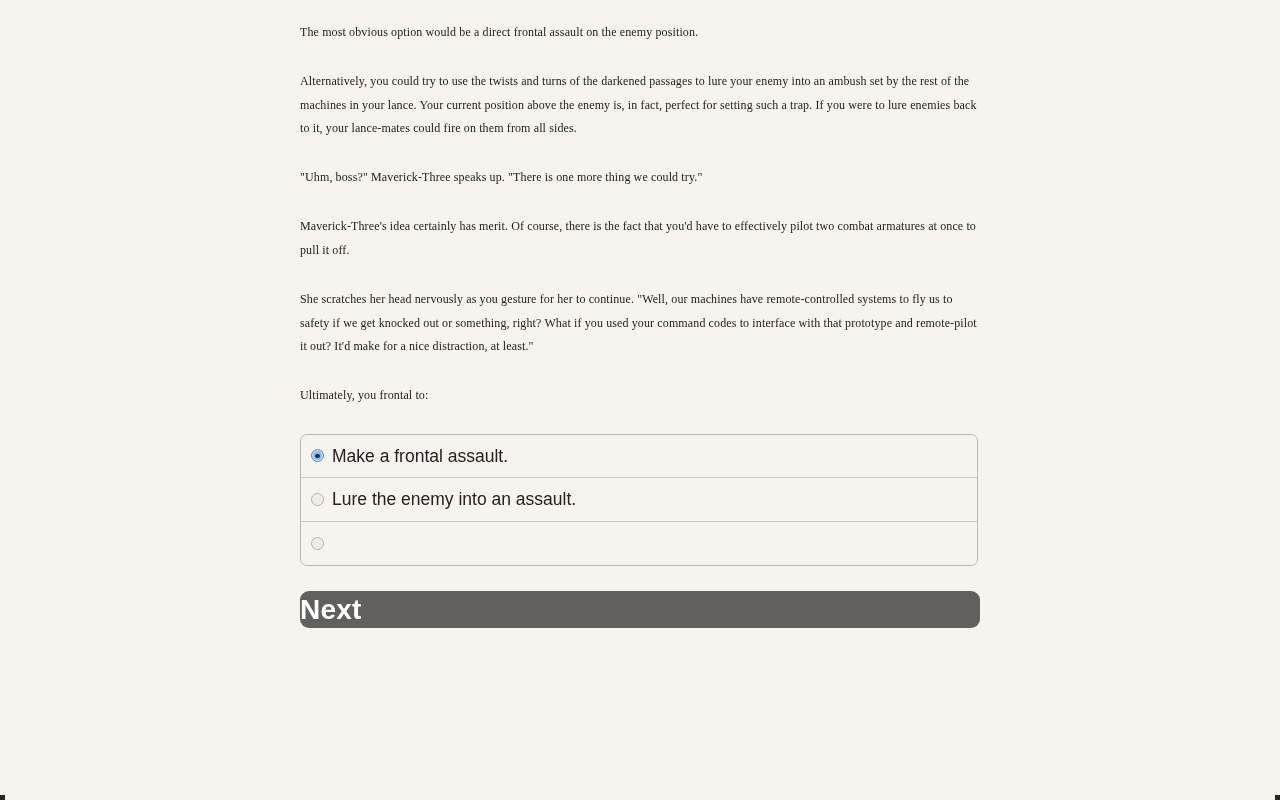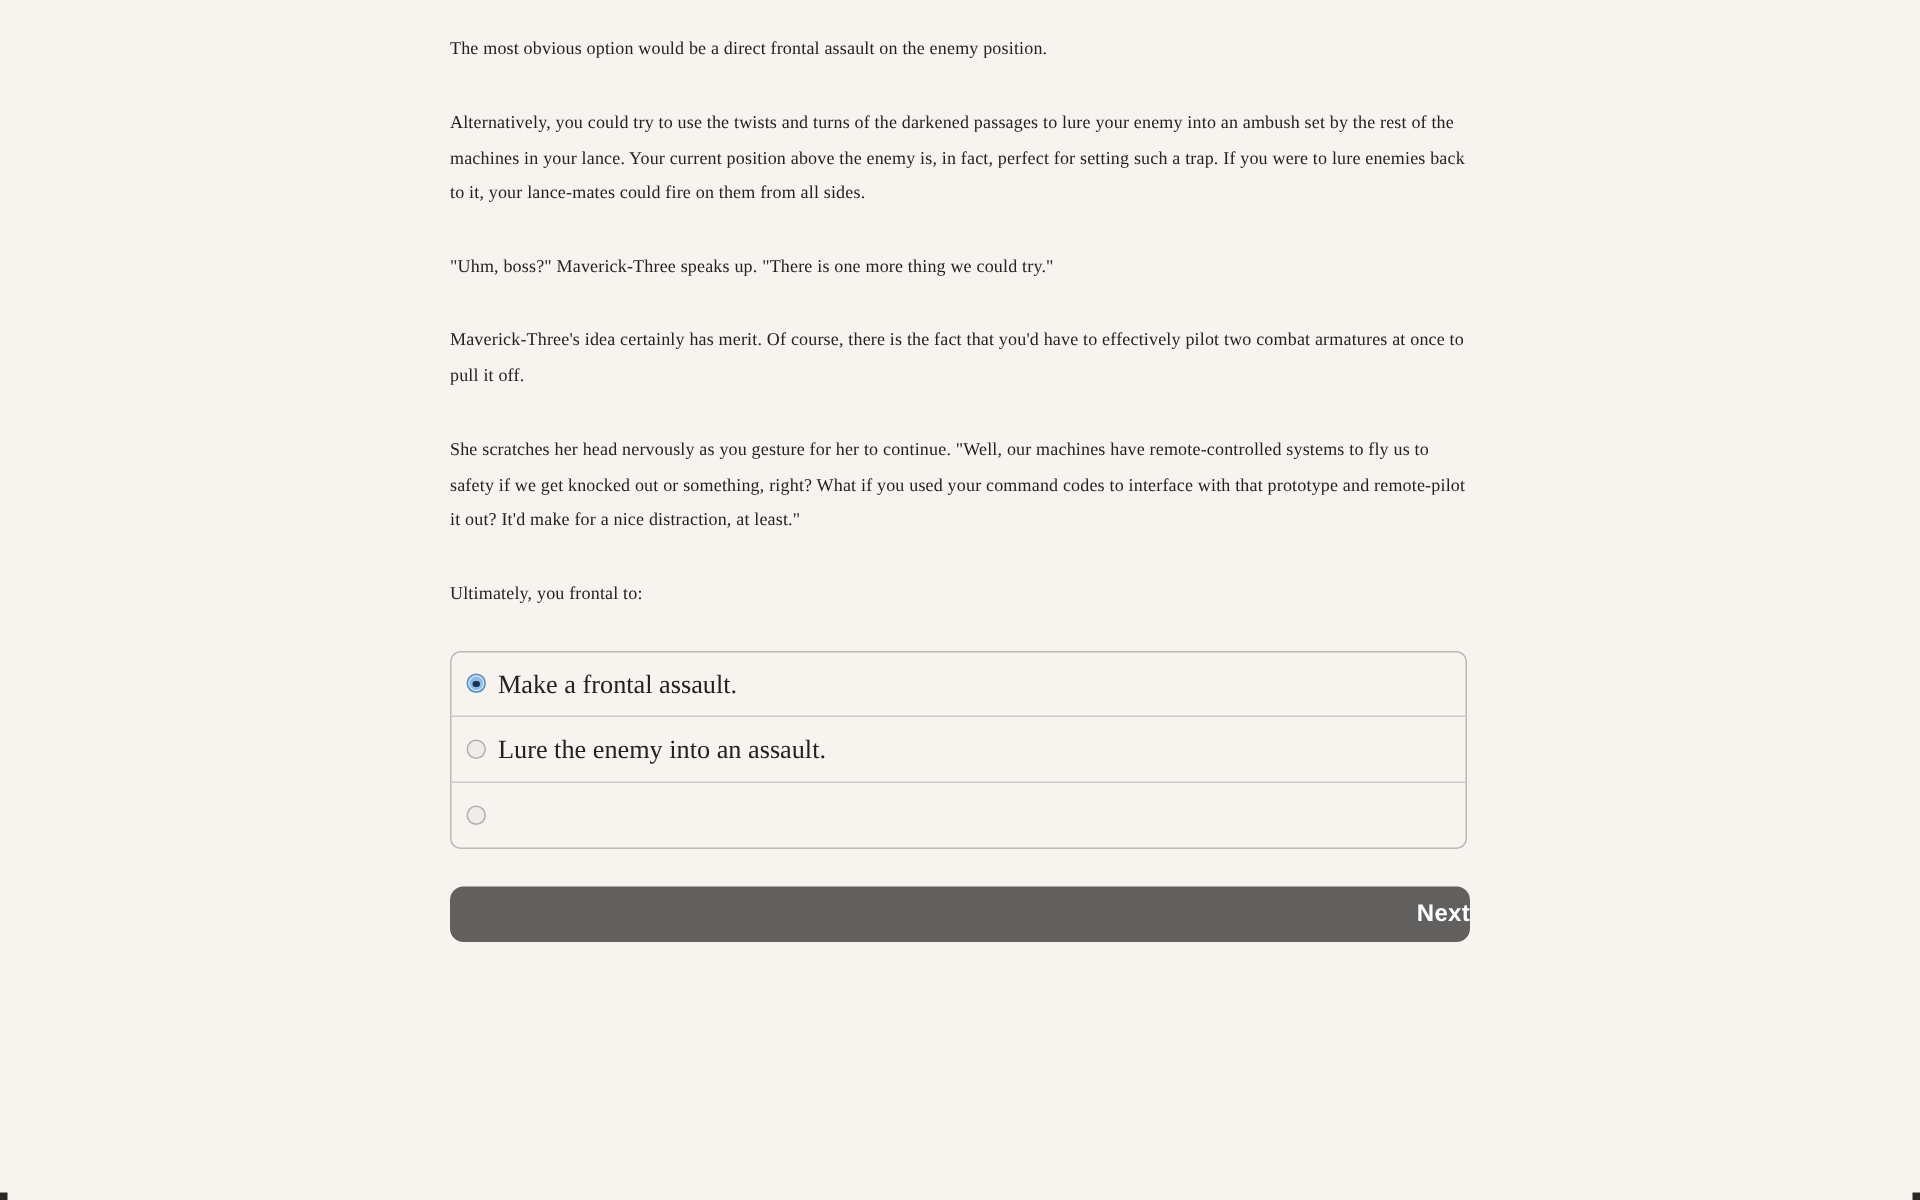--- a/index.html
+++ b/index.html
@@ -92,41 +92,41 @@
     top: 50%;
     width: 4.5px;
     height: 4.5px;
     margin-left: -2.25px;
     margin-top: -2.25px;
     background: #17335b;
     border-radius: 50%;
   }
 
   .choice-label {
-    font-family: Liberation Serif, serif;
+    font-family: Liberation Sans, sans-serif;
     font-size: 17.5px;
     line-height: 20px;
     color: #262022;
     user-select: none;
   }
 
   #next-button {
     display: block;
     margin-top: 25px;
     width: 680px;
     height: 37px;
     background: #62605e;
     color: #ffffff;
     border: none;
     border-radius: 9px;
     font-family: "Liberation Sans", "DejaVu Sans", sans-serif;
-    font-size: 16px;
+    font-size: 28px;
     font-weight: bold;
     line-height: 37px;
-    text-align: right;
+    text-align: left;
     padding: 0;
     cursor: pointer;
     letter-spacing: 0.2px;
   }
 
   .corner-artifact {
     position: absolute;
     width: 5px;
     height: 5px;
     background: #2b2724;

